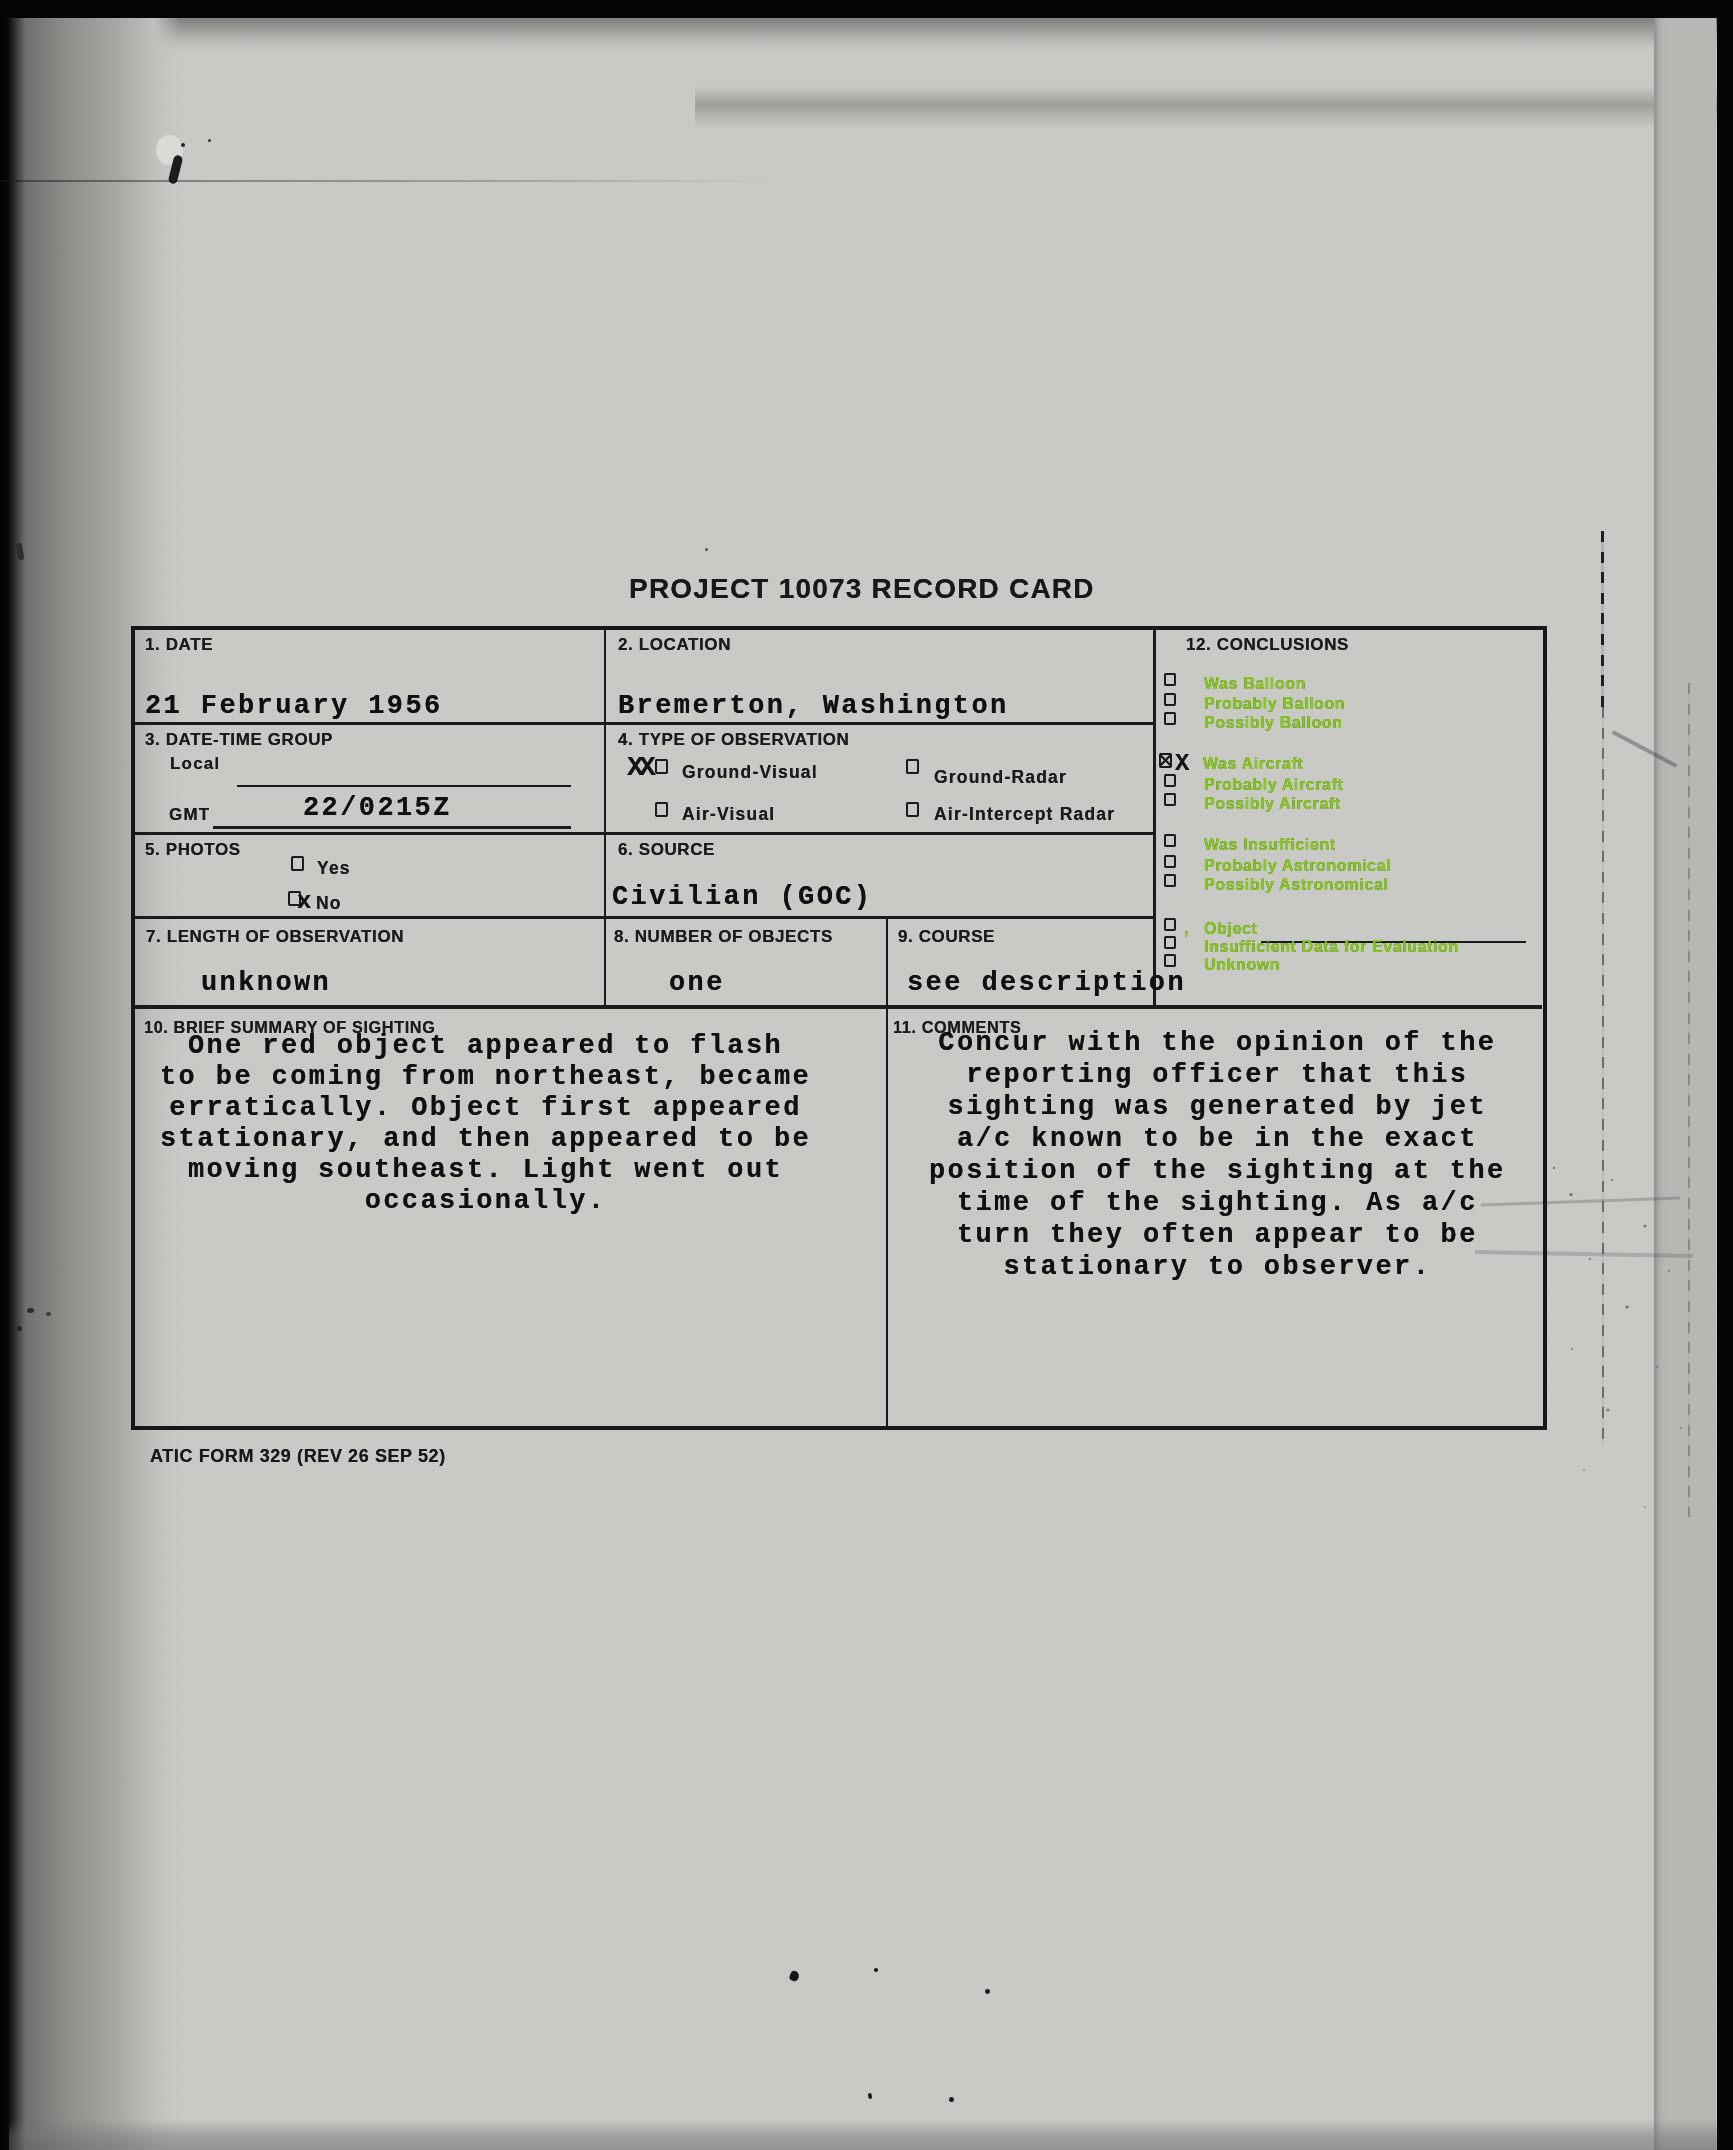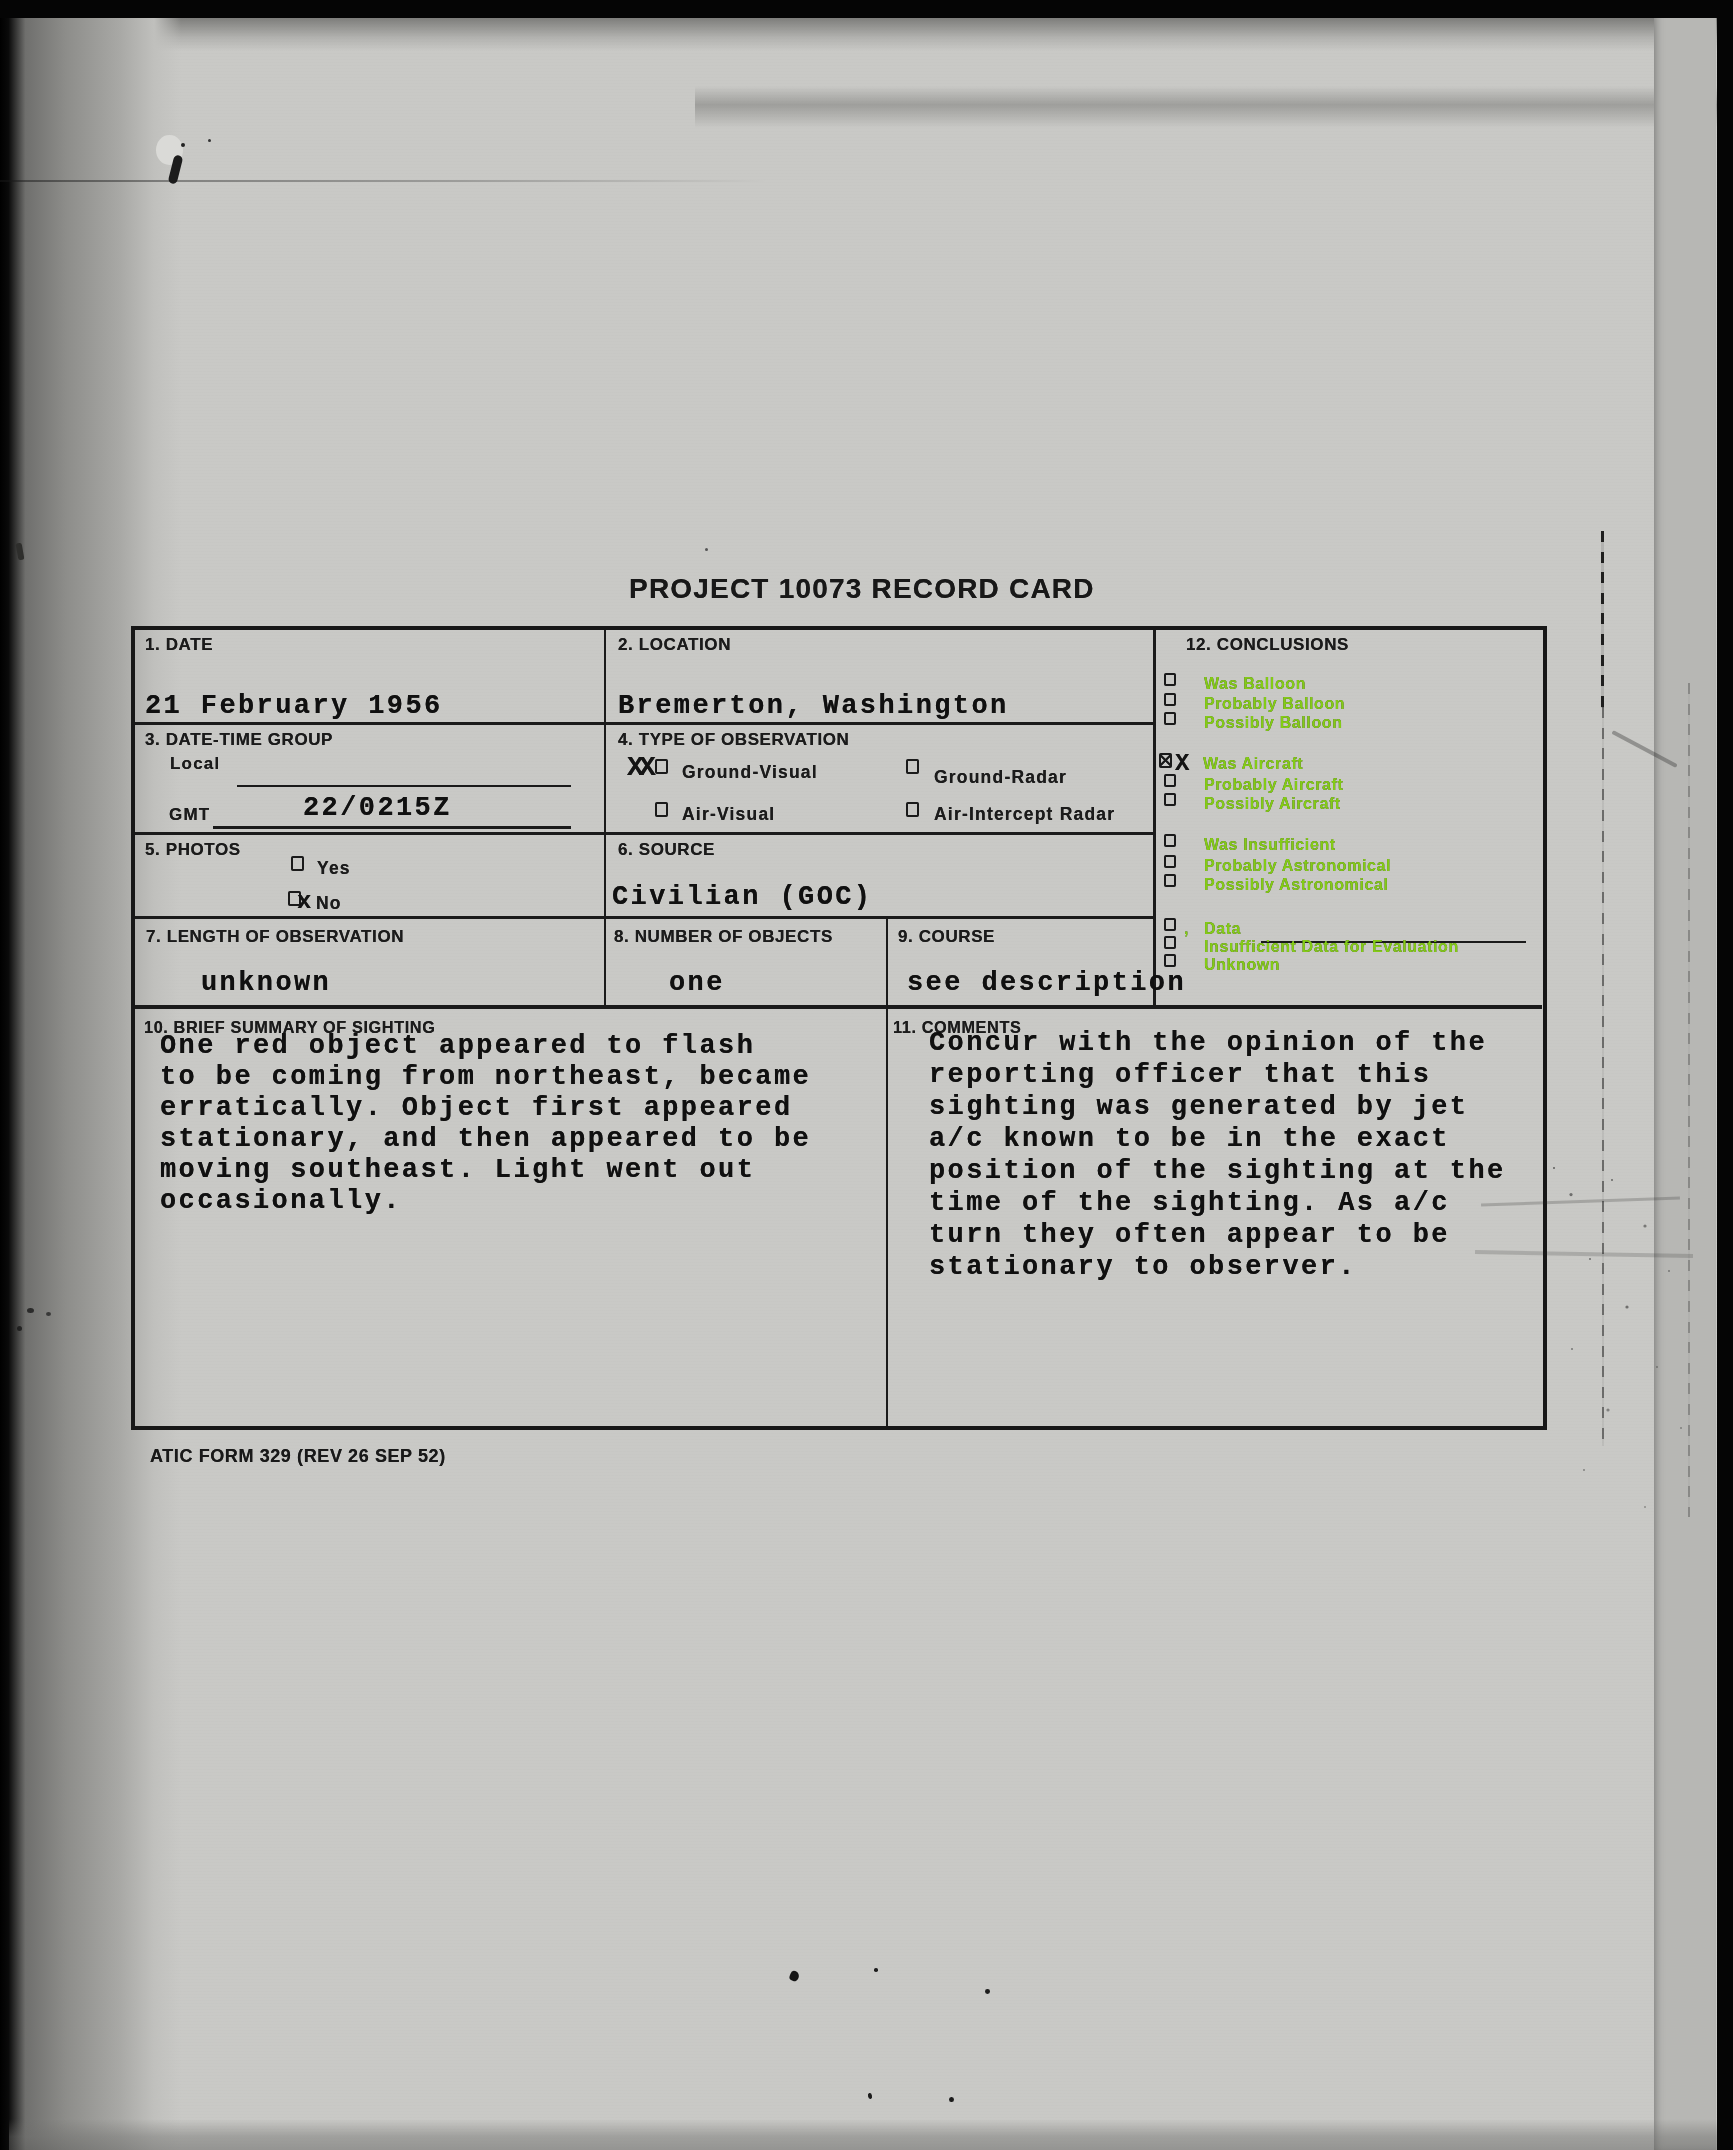--- a/index.html
+++ b/index.html
@@ -16,21 +16,21 @@
      background:linear-gradient(180deg,rgba(0,0,0,0),rgba(90,90,88,.38) 45%,rgba(0,0,0,0));}
   .right-band{left:1654px;top:0;width:62px;height:2151px;background:#b7b7b4;
      box-shadow:inset 4.8px 0 8.5px -3.6px rgba(60,60,58,.5);}
   .right-black{left:1717px;top:0;width:17px;height:2151px;background:#050505;}
   .top-black{left:0;top:0;width:1734px;height:18px;background:#050505;}
   .bottom-band{left:8.5px;top:2119px;width:1708px;height:32px;
      background:linear-gradient(180deg,rgba(0,0,0,0),rgba(110,110,108,.45) 55%,rgba(95,95,93,.5));}
   .grain{left:8.5px;top:18px;width:1708px;height:2133px;opacity:.5;
      background:repeating-linear-gradient(0deg,rgba(0,0,0,.015) 0 1.2px,rgba(255,255,255,.012) 1.2px 3px);}
   
-  .ink{position:absolute;left:0;top:0;width:1734px;height:2025px;filter:blur(0.2px);}
+  .ink{position:absolute;left:0;top:0;width:1734px;height:2025px;filter:blur(0.2px);text-align:center;}
   .card{position:absolute;left:131px;top:626px;width:1416px;height:804px;
         border:4.2px solid #171717;box-sizing:border-box;}
   .hline,.vline{position:absolute;background:#1a1a1a;}
   .lbl{position:absolute;font-weight:700;font-size:17px;letter-spacing:0.6px;color:#1b1b1b;
        white-space:nowrap;text-shadow:0 0 0.4px #333;}
   .opt{position:absolute;font-weight:700;font-size:17.5px;letter-spacing:1.2px;color:#1b1b1b;
        white-space:nowrap;text-shadow:0 0 0.4px #333;}
   .copt{position:absolute;font-weight:700;font-size:16px;letter-spacing:0.6px;color:#84cc16;
        white-space:nowrap;text-shadow:0 0 0.4px #333;}
   .tw{position:absolute;font-family:"Liberation Mono","DejaVu Sans Mono",monospace;
@@ -168,21 +168,21 @@
 
     <span class="cb" style="left:1164px;top:834px;width:11.5px;height:13.3px"></span>
     <div class="copt" style="left:1204px;top:836px">Was Insufficient</div>
     <span class="cb" style="left:1164px;top:855px;width:11.5px;height:13.3px"></span>
     <div class="copt" style="left:1204px;top:857px">Probably Astronomical</div>
     <span class="cb" style="left:1164px;top:874px;width:11.5px;height:13.3px"></span>
     <div class="copt" style="left:1204px;top:876px">Possibly Astronomical</div>
 
     <span class="cb" style="left:1164px;top:918px;width:11.5px;height:13.3px"></span>
     <div class="copt" style="left:1184px;top:920px">,</div>
-    <div class="copt" style="left:1204px;top:920px">Data</div>
+    <div class="copt" style="left:1204px;top:920px">Object</div>
     <div class="ul" style="left:1261px;top:941px;width:265px;height:2.4px"></div>
     <span class="cb" style="left:1164px;top:936px;width:11.5px;height:13.3px"></span>
     <div class="copt" style="left:1204px;top:938px">Insufficient Data for Evaluation</div>
     <span class="cb" style="left:1164px;top:954px;width:11.5px;height:13.3px"></span>
     <div class="copt" style="left:1204px;top:956px">Unknown</div>
 
     <div class="footer" style="left:150px;top:1446px">ATIC FORM 329 (REV 26 SEP 52)</div>
   </div>
 
   <div class="art" style="left:156px;top:135px;width:26.6px;height:30px;background:#dadad7;border-radius:50%"></div>

